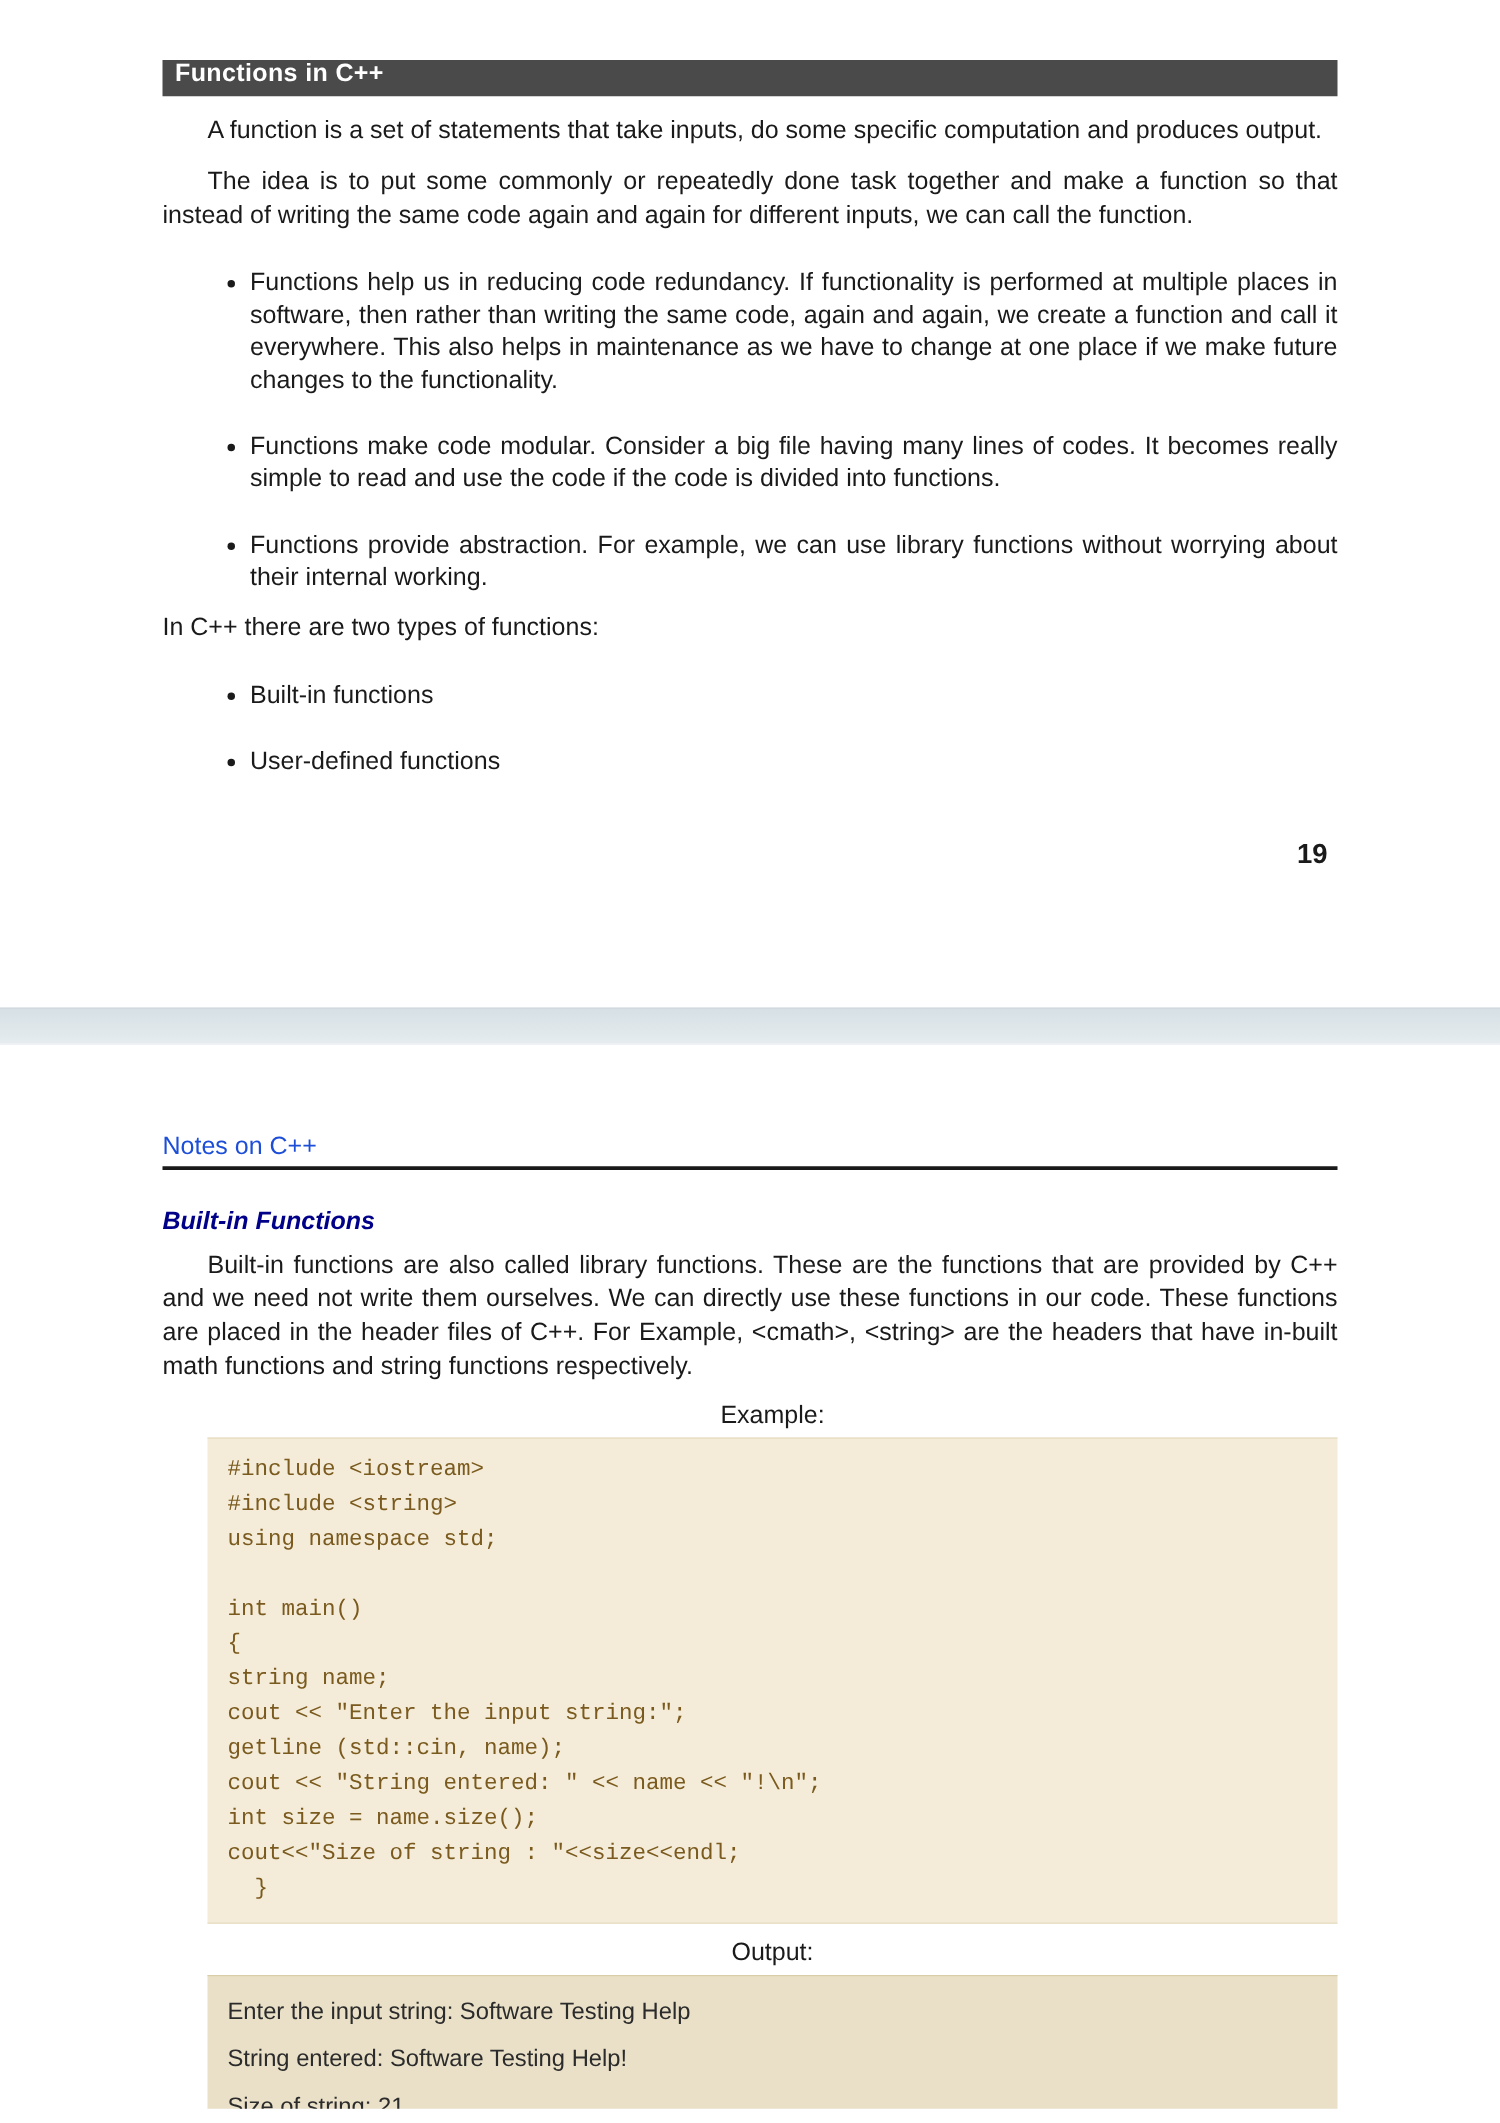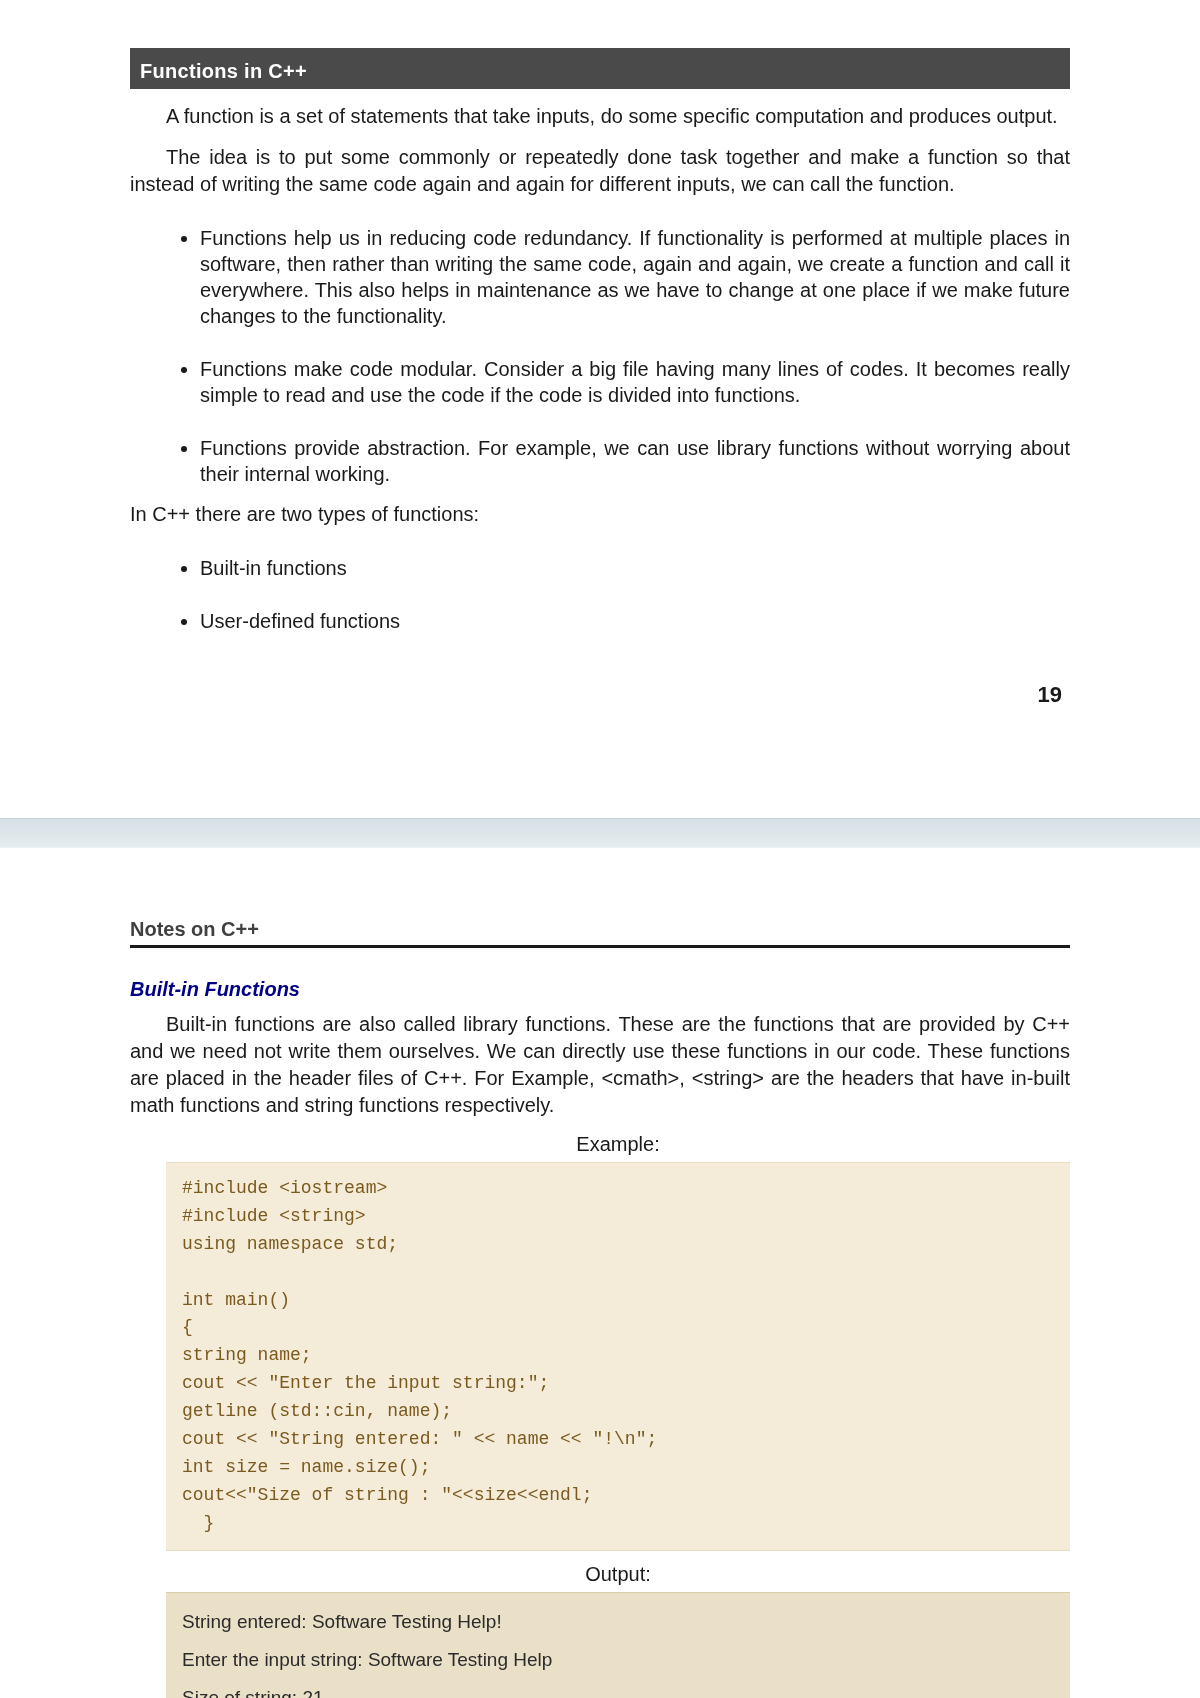--- a/index.html
+++ b/index.html
@@ -12,21 +12,21 @@
   }
   .page {
     padding: 48px 130px 40px 130px;
     box-sizing: border-box;
   }
   .section-header {
     background: #4a4a4a;
     color: #ffffff;
     font-weight: bold;
     font-size: 20px;
-    padding: 12px 10px 6px 10px;
+    padding: 0 10px 6px 10px;
     letter-spacing: 0.3px;
   }
   .para {
     font-size: 20px;
     line-height: 1.35;
     margin: 14px 0 14px 0;
     text-align: justify;
   }
   .indent {
     text-indent: 36px;
@@ -59,22 +59,22 @@
     margin: 70px 0 0 0;
     border-top: 1px solid #c7d1d6;
     border-bottom: 1px solid #eef2f4;
   }
   .page2 {
     padding: 70px 130px 10px 130px;
     box-sizing: border-box;
   }
   .notes-title {
     font-size: 20px;
-    font-weight: bold;
-    color: #404040;
+    font-weight: normal;
+    color: #1d4ed8;
     border-bottom: 3px solid #1a1a1a;
     padding-bottom: 4px;
     margin-bottom: 30px;
   }
   .subhead {
     font-size: 20px;
     font-weight: bold;
     font-style: italic;
     color: #000088;
     margin-bottom: 10px;
@@ -163,18 +163,18 @@
 cout &lt;&lt; "Enter the input string:";
 getline (std::cin, name);
 cout &lt;&lt; "String entered: " &lt;&lt; name &lt;&lt; "!\n";
 int size = name.size();
 cout&lt;&lt;"Size of string : "&lt;&lt;size&lt;&lt;endl;
   }</div>
 
   <div class="label">Output:</div>
 
   <div class="outputblock">
+    <span class="oline">Enter the input string: Software Testing Help</span>
     <span class="oline">String entered: Software Testing Help!</span>
-    <span class="oline">Enter the input string: Software Testing Help</span>
     <span class="oline cut">Size of string: 21</span>
   </div>
 
 </div>
 
 </body></html>

